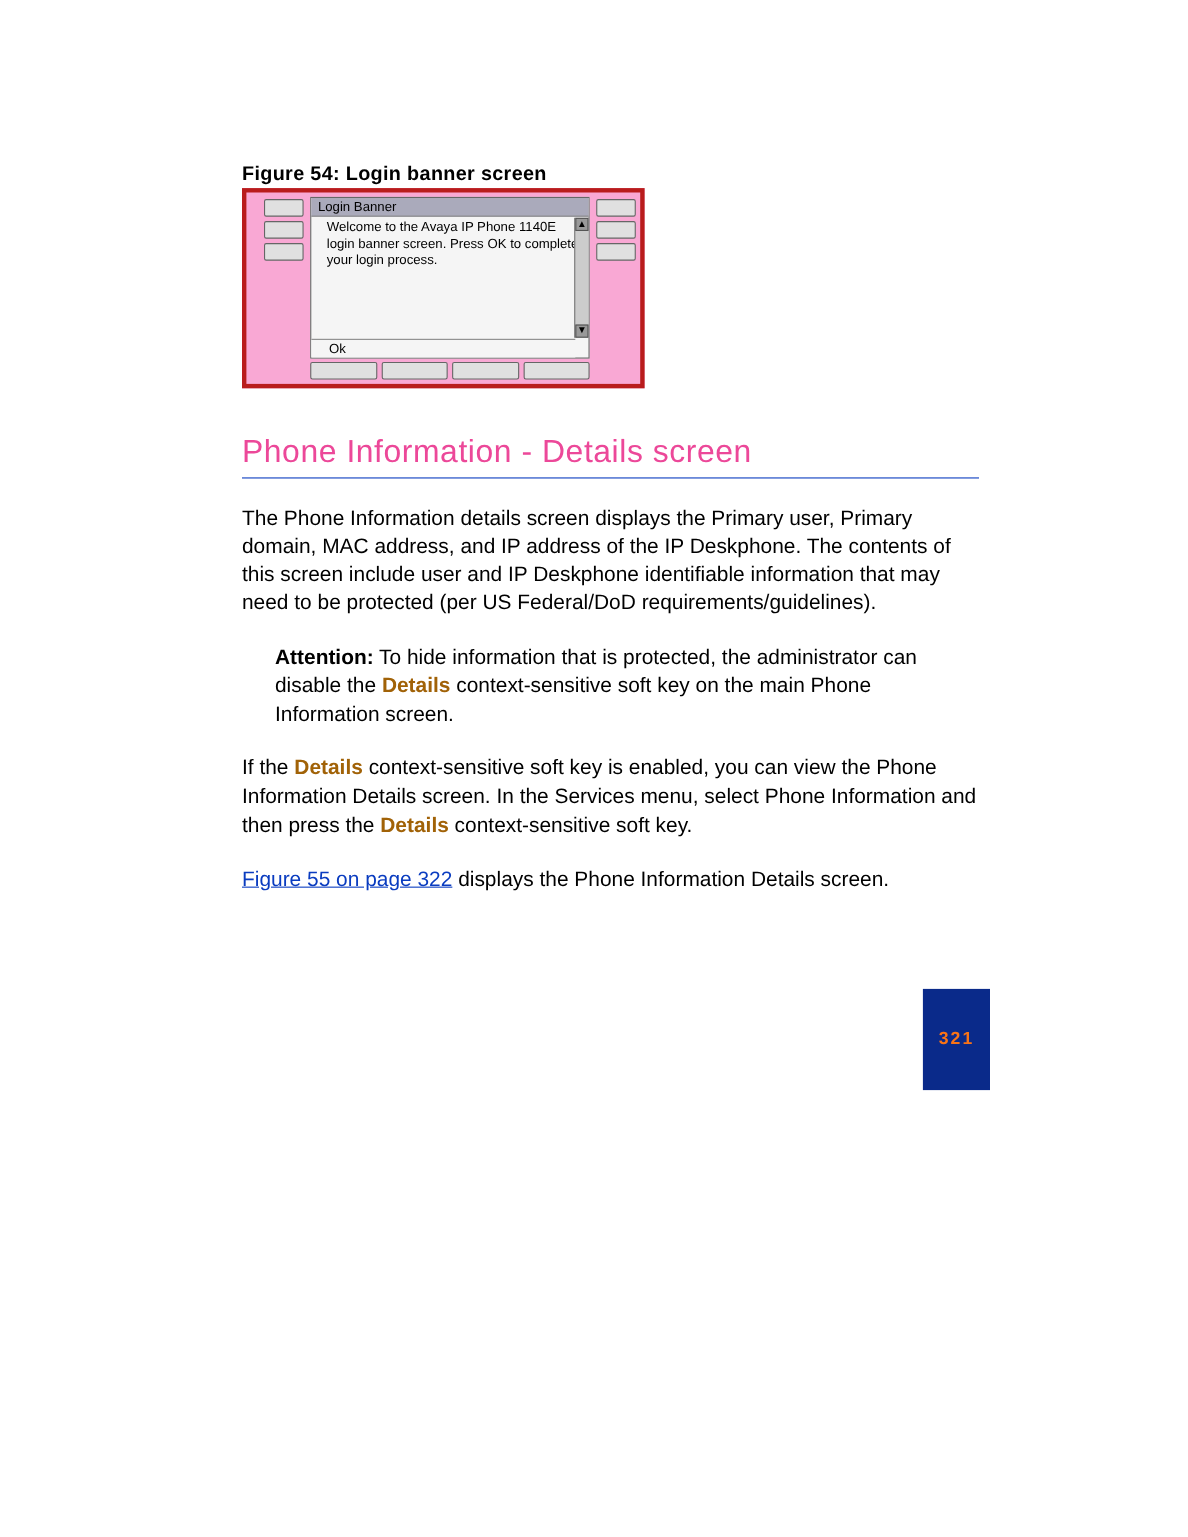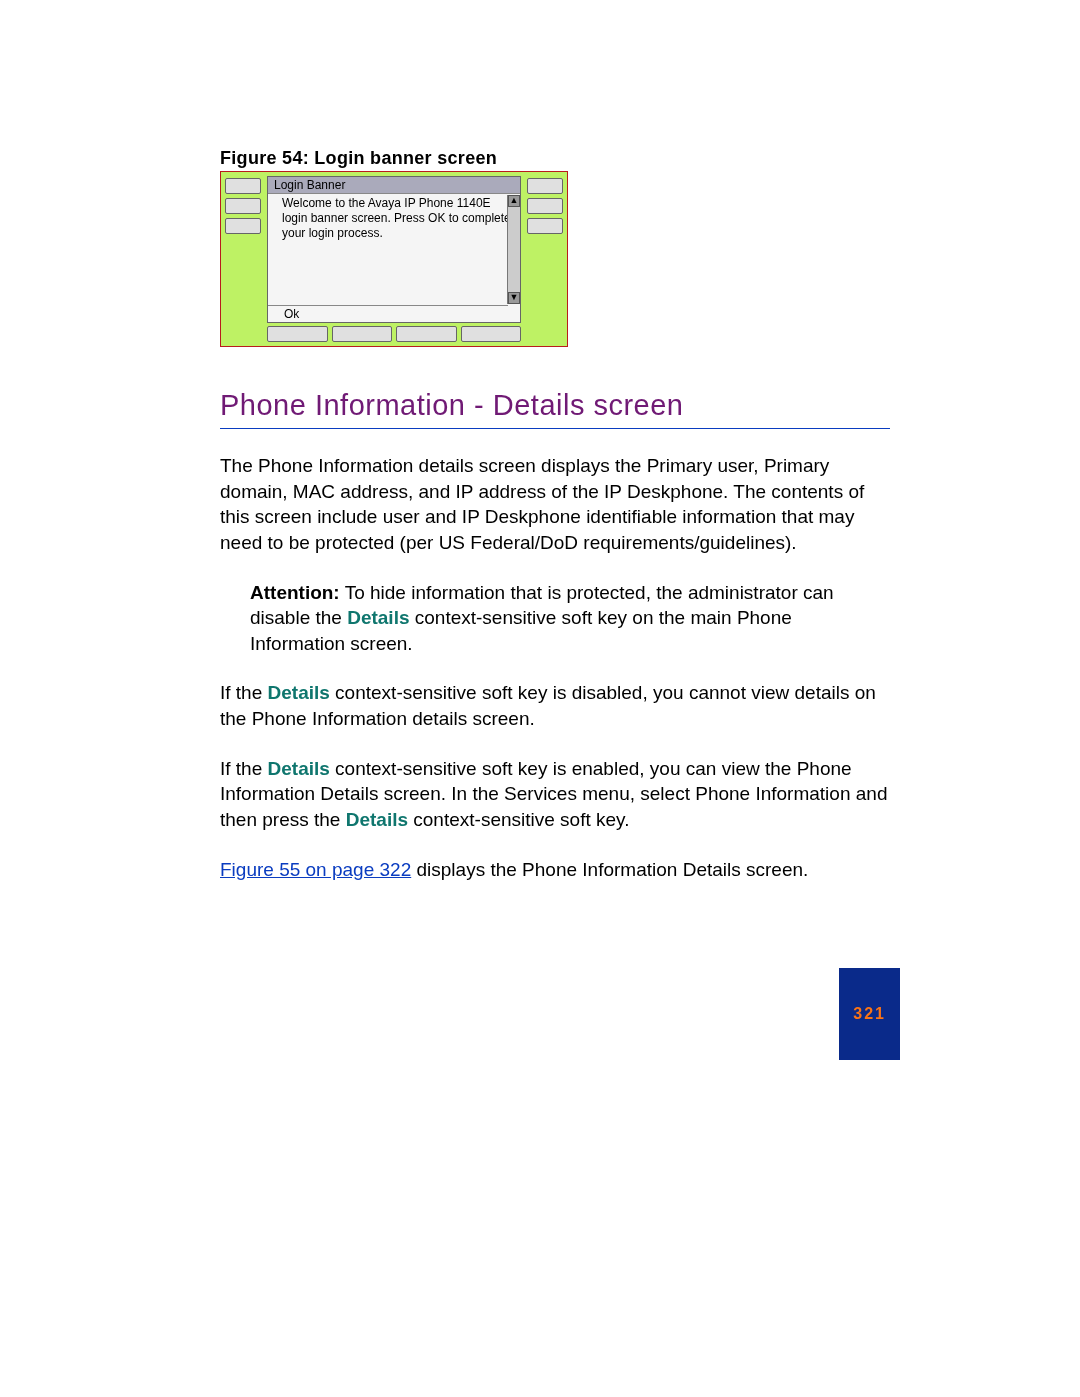--- a/index.html
+++ b/index.html
@@ -32,27 +32,28 @@
     letter-spacing: 0.5px;
   }
   .fig-caption {
     font-weight: bold;
     font-size: 18px;
     margin-top: 18px;
     margin-bottom: 2px;
     letter-spacing: 0.3px;
   }
   .phone-screenshot {
-    border: 1px solid #b91c1c;
+    border: 4px solid #b91c1c;
     width: 346px;
     height: 174px;
-    background: #bef264;
+    background: #f9a8d4;
     position: relative;
     display: flex;
     font-family: Tahoma, Geneva, sans-serif;
+    padding-left: 12px;
   }
   .side-buttons {
     width: 44px;
     padding: 6px 4px;
     display: flex;
     flex-direction: column;
     gap: 4px;
     box-sizing: border-box;
   }
   .side-btn {
@@ -127,34 +128,34 @@
     background: #e0e0e0;
     border: 1px solid #666;
     border-radius: 2px;
   }
   .body-para {
     font-size: 19px;
     line-height: 1.35;
     margin: 24px 0 0 0;
   }
   h2.section {
-    color: #701a75;
+    color: #ec4899;
     font-size: 29px;
     font-weight: normal;
     border-bottom: 1px solid #0a3cc0;
     padding-bottom: 6px;
     margin-top: 42px;
     margin-bottom: 18px;
     letter-spacing: 0.5px;
   }
   .indent-block {
     margin-left: 30px;
   }
   .bold-inline { font-weight: bold; }
-  .blue-inline { color: #0f766e; font-weight: bold; }
+  .blue-inline { color: #a16207; font-weight: bold; }
   .link-inline { color: #0a3cc0; text-decoration: underline; }
   .page-number-box {
     position: relative;
     margin-top: 70px;
     height: 64px;
   }
   .page-number {
     position: absolute;
     right: -10px;
     top: 16px;
@@ -211,23 +212,20 @@
 
 
   <h2 class="section">Phone Information - Details screen</h2>
 
   <p class="body-para">The Phone Information details screen displays the Primary user, Primary domain, MAC address, and IP address of the IP Deskphone. The contents of this screen include user and IP Deskphone identifiable information that may need to be protected (per US Federal/DoD requirements/guidelines).</p>
 
   <p class="body-para indent-block">
     <span class="bold-inline">Attention:</span><span> To hide information that is protected, the administrator can disable the </span><span class="blue-inline">Details</span><span> context-sensitive soft key on the main Phone Information screen.</span>
   </p>
 
-  <p class="body-para">
-    <span>If the </span><span class="blue-inline">Details</span><span> context-sensitive soft key is disabled, you cannot view details on the Phone Information details screen.</span>
-  </p>
 
   <p class="body-para">
     <span>If the </span><span class="blue-inline">Details</span><span> context-sensitive soft key is enabled, you can view the Phone Information Details screen. In the Services menu, select Phone Information and then press the </span><span class="blue-inline">Details</span><span> context-sensitive soft key.</span>
   </p>
 
   <p class="body-para">
     <span class="link-inline">Figure 55 on page 322</span><span> displays the Phone Information Details screen.</span>
   </p>
 
   <div class="page-number-box">

